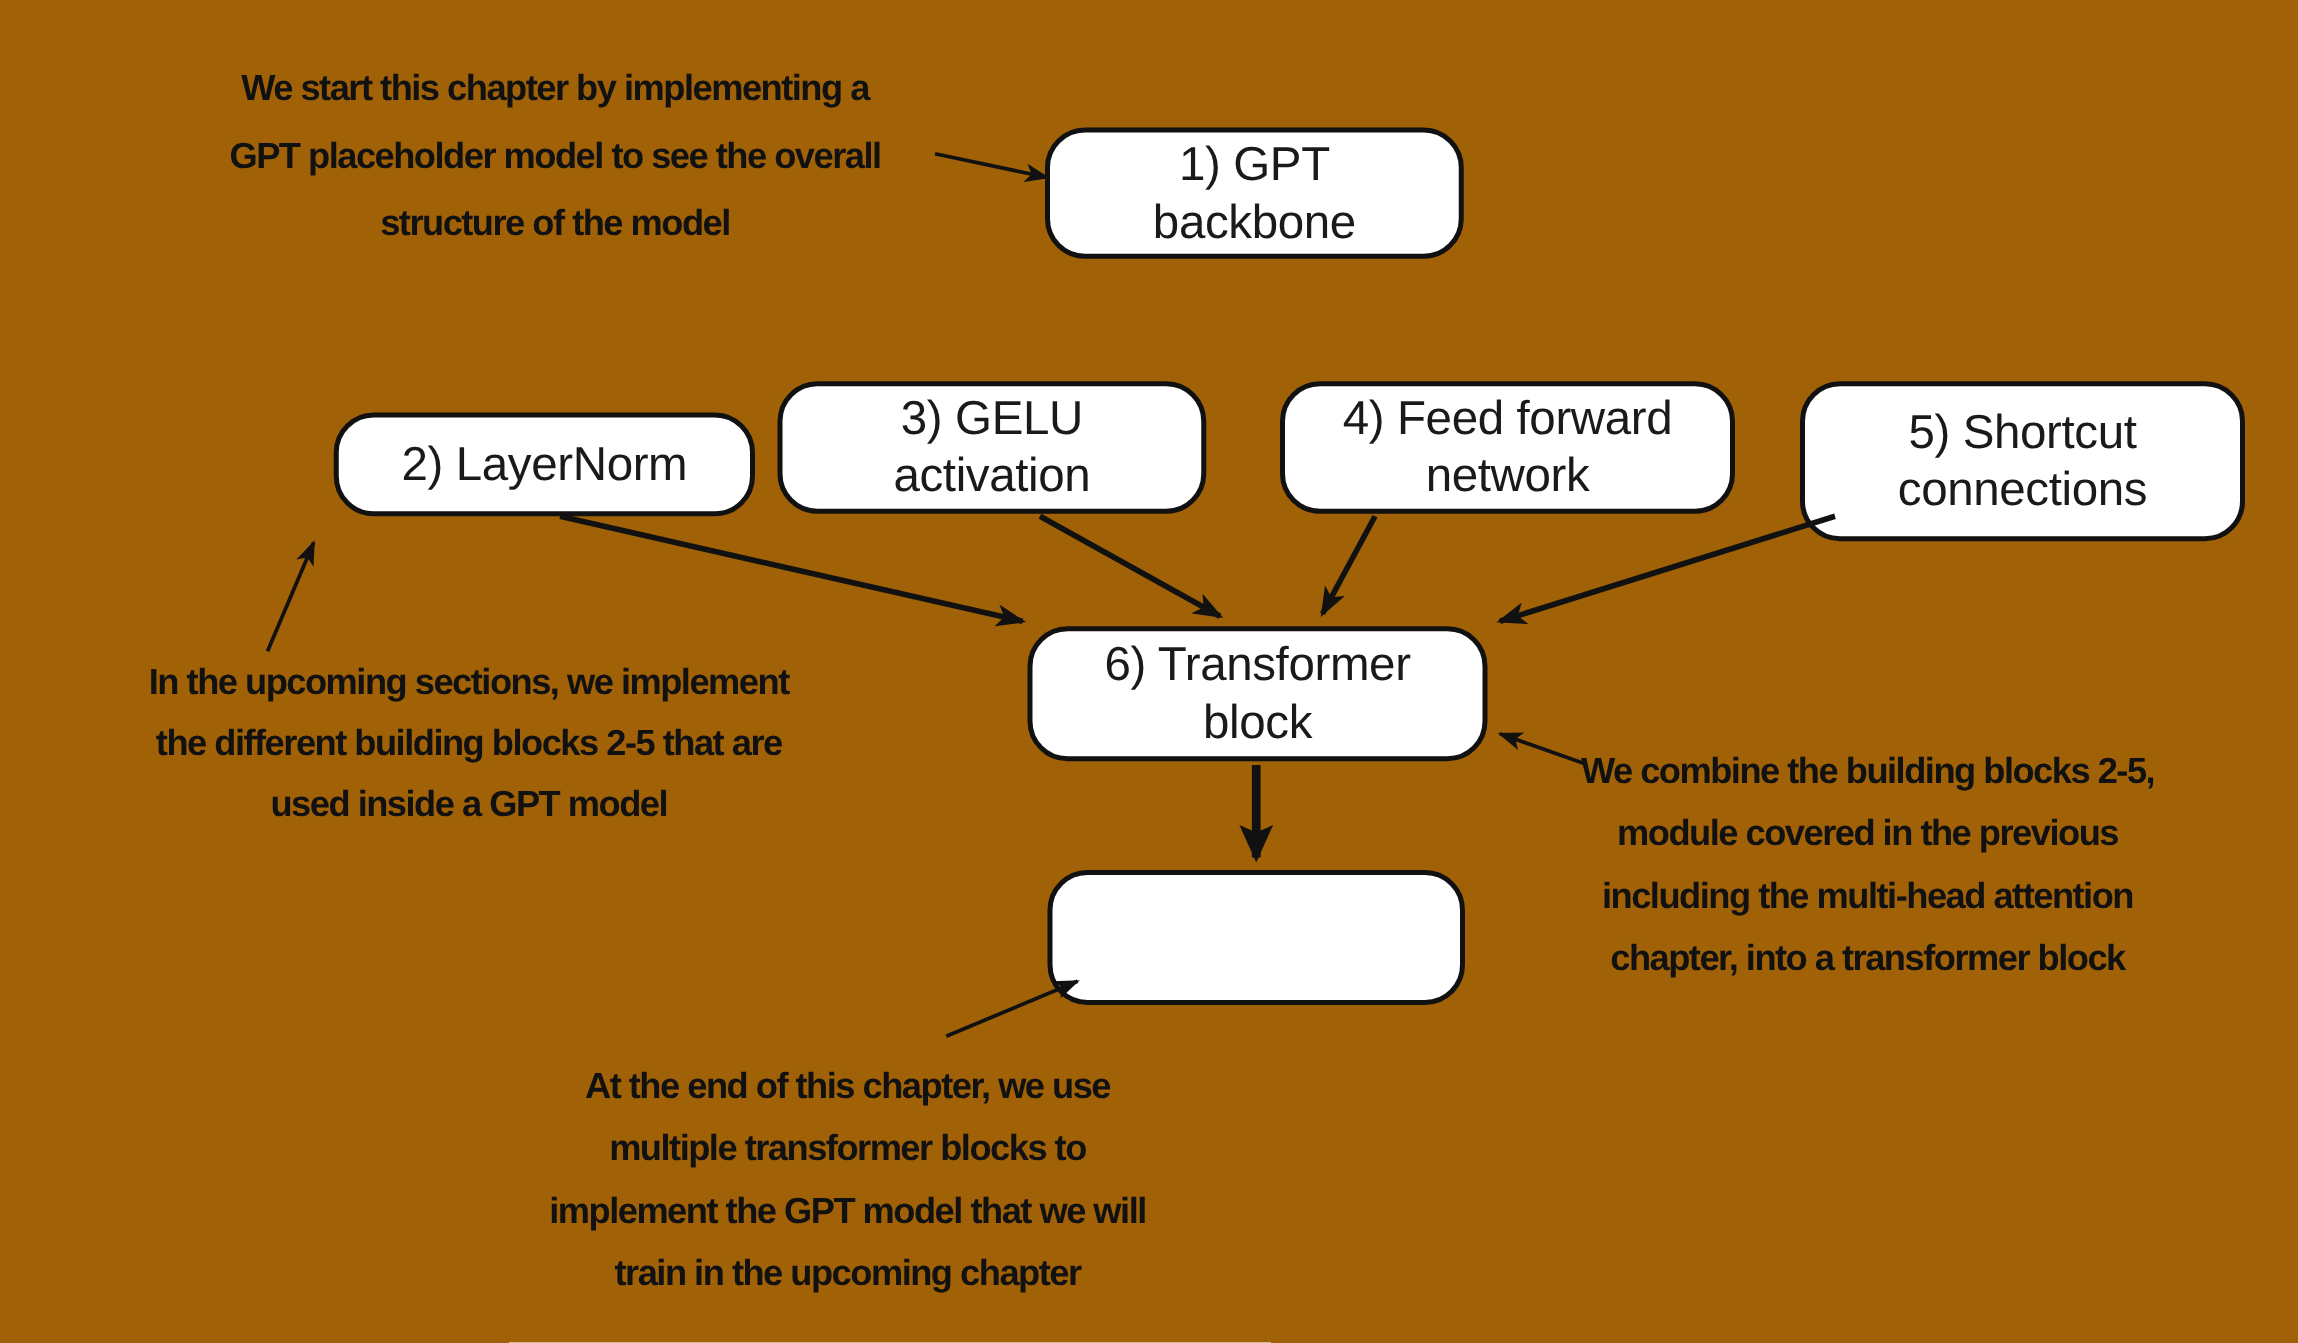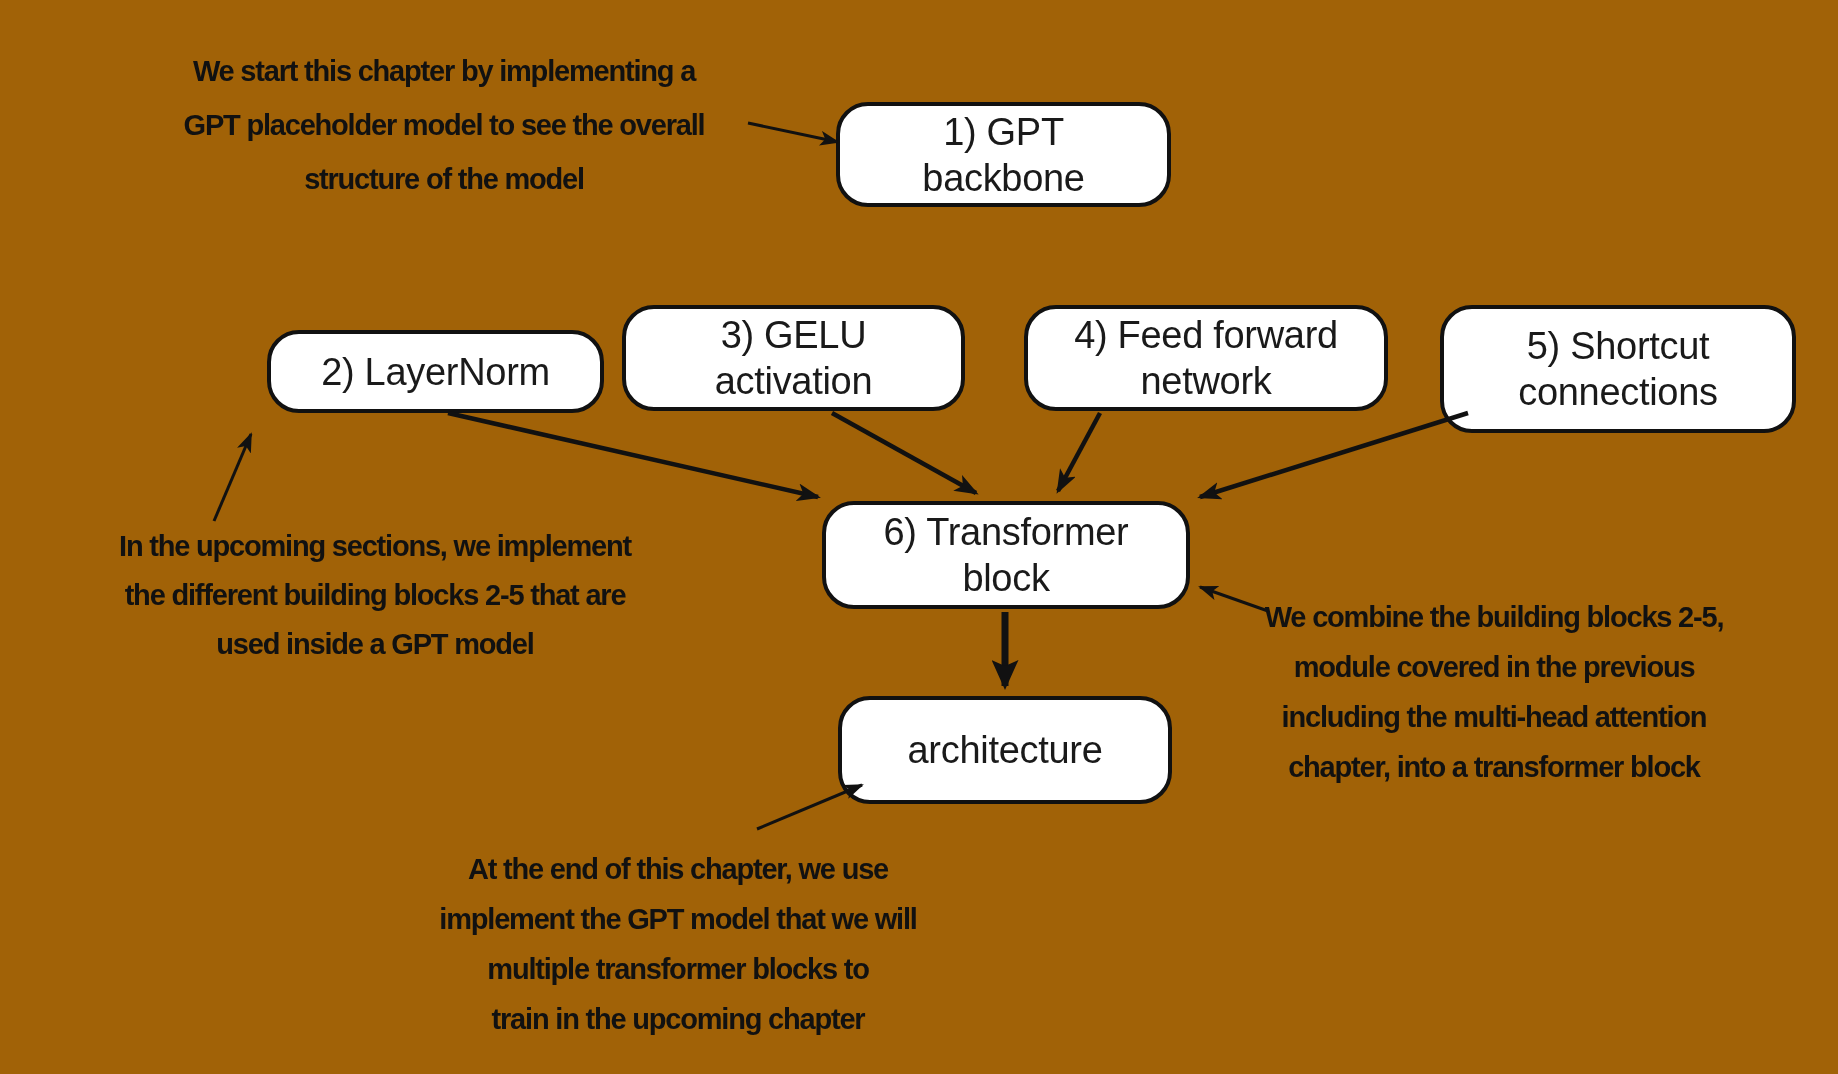--- a/index.html
+++ b/index.html
@@ -78,22 +78,22 @@
 
   <div class="note" id="note-right">
     <span>We combine the building blocks 2-5,</span>
     <span>module covered in the previous</span>
     <span>including the multi-head attention</span>
     <span>chapter, into a transformer block</span>
   </div>
 
   <div class="note" id="note-bottom">
     <span>At the end of this chapter, we use</span>
+    <span>multiple transformer blocks to</span>
     <span>implement the GPT model that we will</span>
-    <span>multiple transformer blocks to</span>
     <span>train in the upcoming chapter</span>
   </div>
 
   <div class="node" id="node-1">
     <span>1) GPT</span>
     <span>backbone</span>
   </div>
 
   <div class="node" id="node-2">
     <span>2) LayerNorm</span>
@@ -113,21 +113,20 @@
     <span>5) Shortcut</span>
     <span>connections</span>
   </div>
 
   <div class="node" id="node-6">
     <span>6) Transformer</span>
     <span>block</span>
   </div>
 
   <div class="node" id="node-7">
-    <span>architecture</span>
   </div>
 
   <svg class="arrows" viewBox="0 0 1838 1074" xmlns="http://www.w3.org/2000/svg">
     <defs>
       <marker id="ah-small" markerUnits="userSpaceOnUse" markerWidth="20" markerHeight="15" refX="18" refY="7.5" orient="auto">
         <path d="M0,0 L20,7.5 L0,15 L5,7.5 z" fill="#111111"></path>
       </marker>
       <marker id="ah-med" markerUnits="userSpaceOnUse" markerWidth="24" markerHeight="18" refX="21" refY="9" orient="auto">
         <path d="M0,0 L24,9 L0,18 L6,9 z" fill="#111111"></path>
       </marker>

